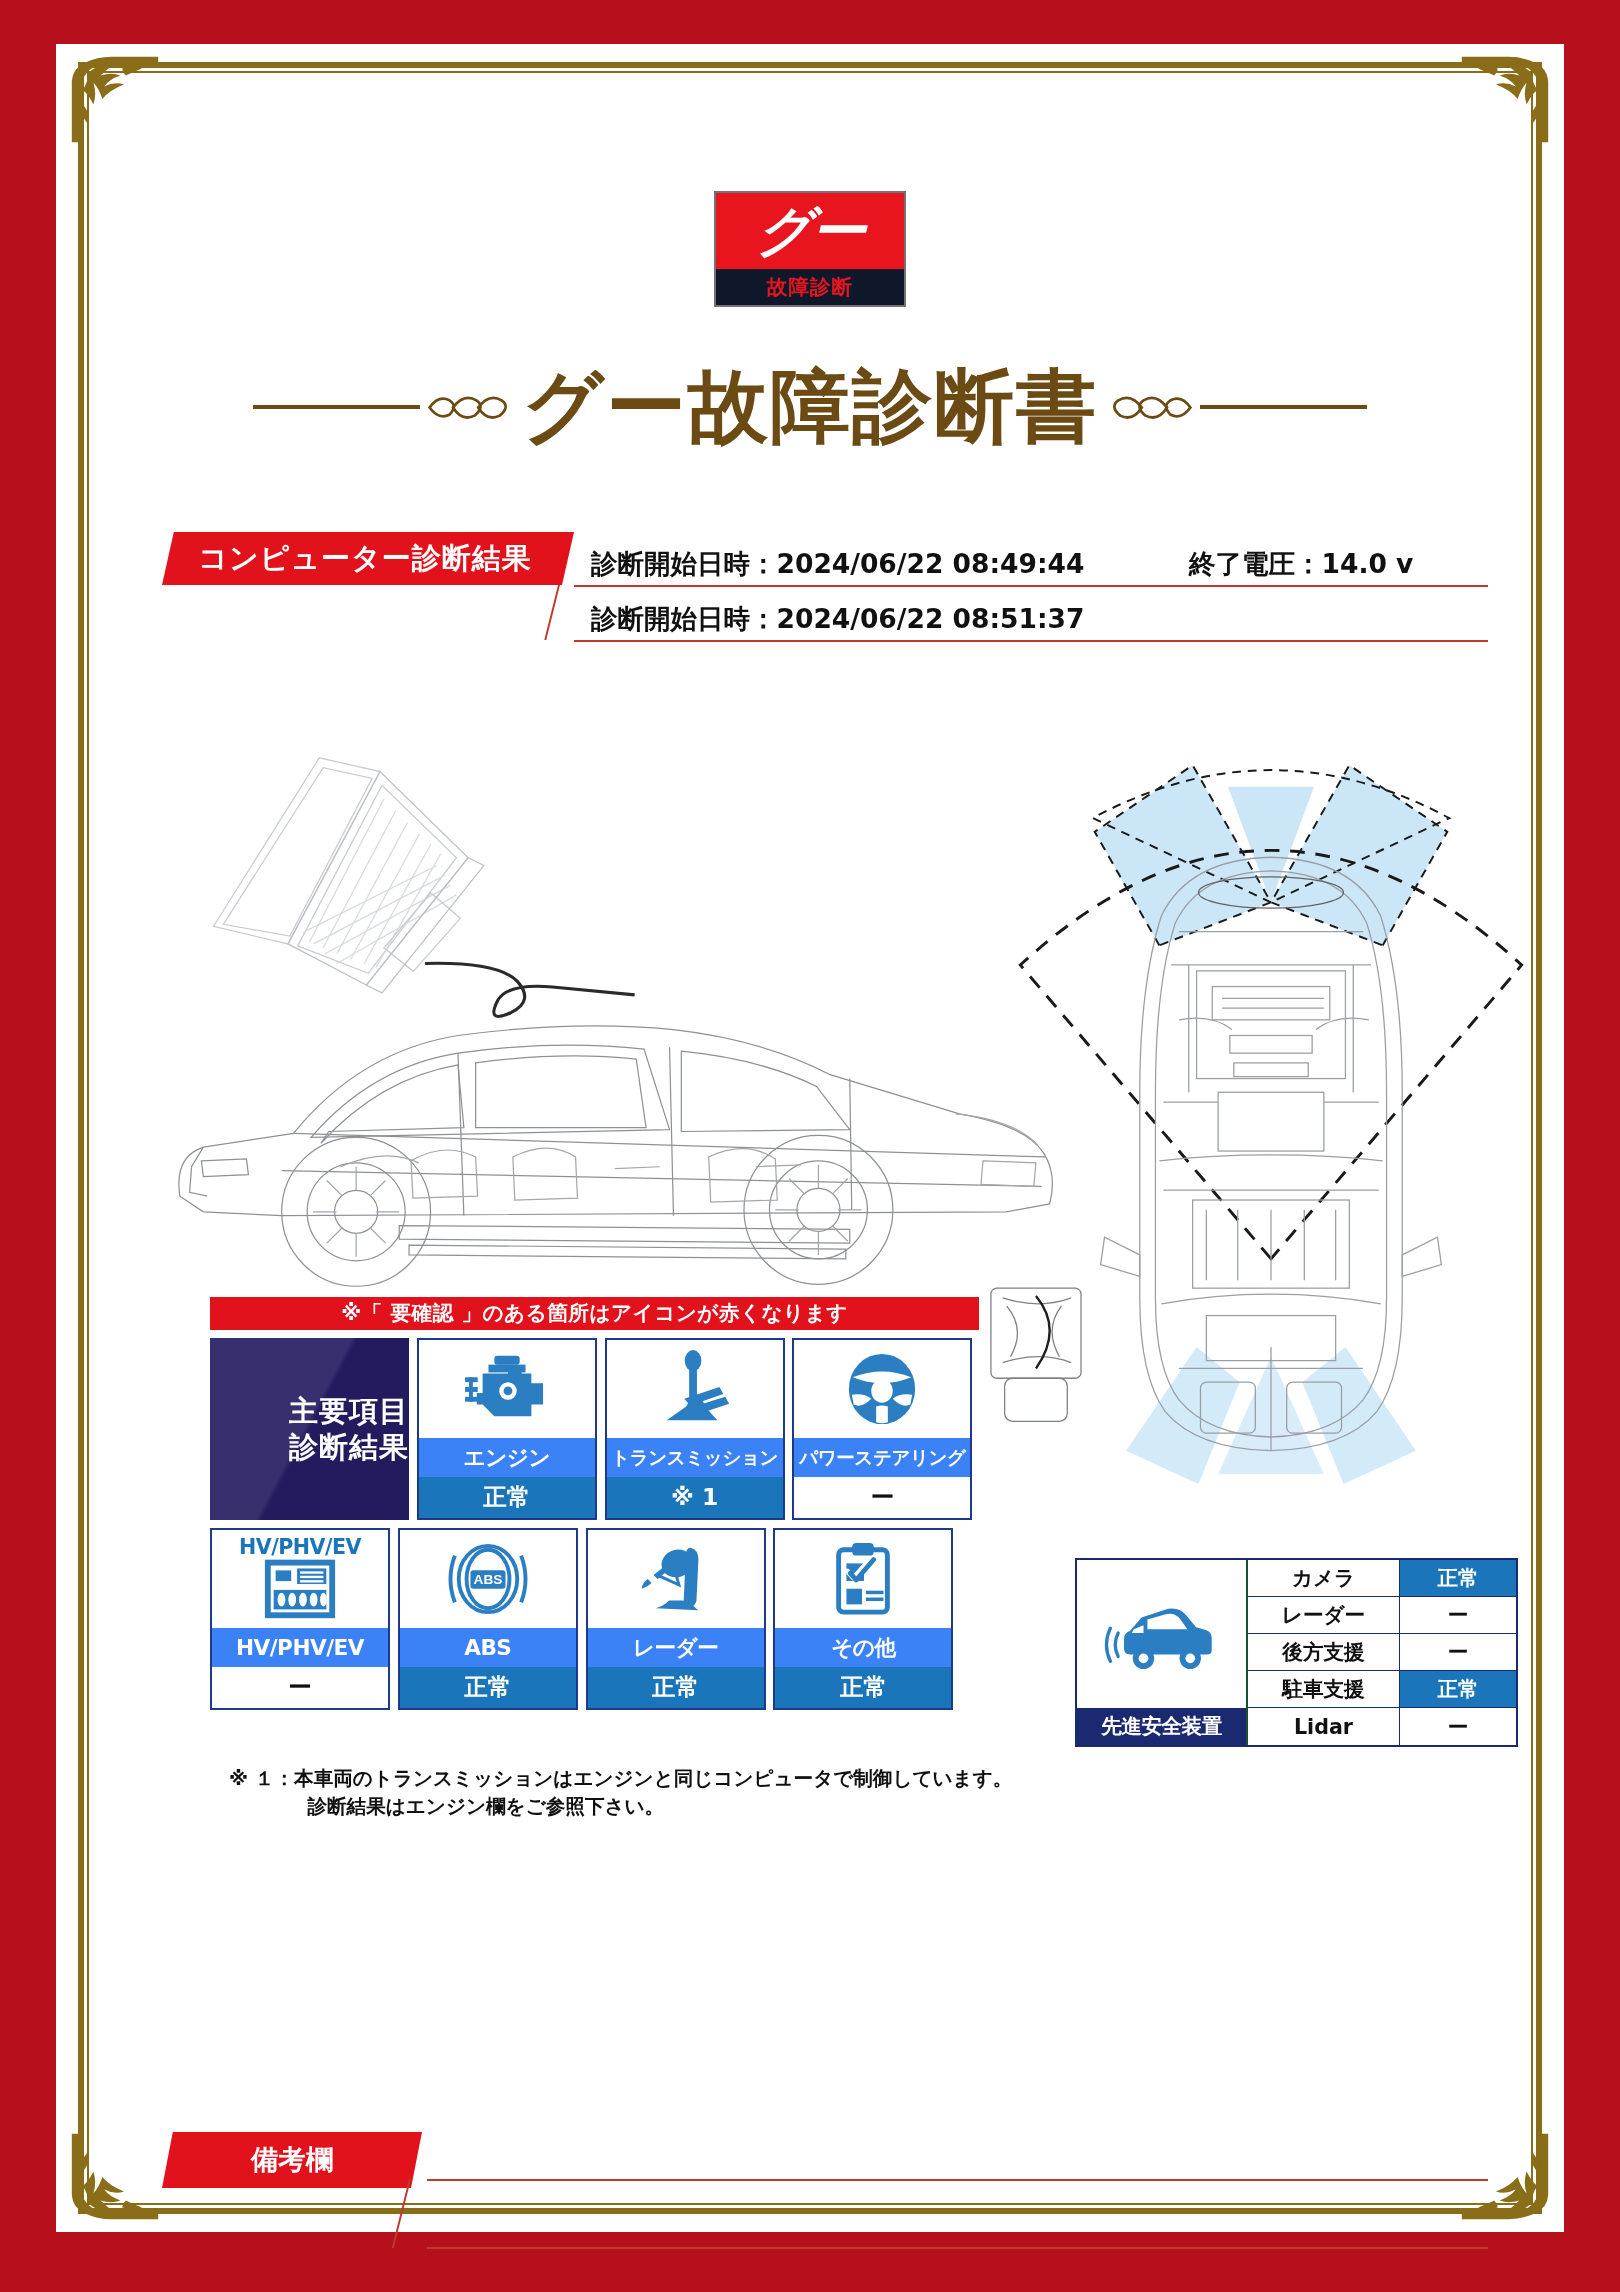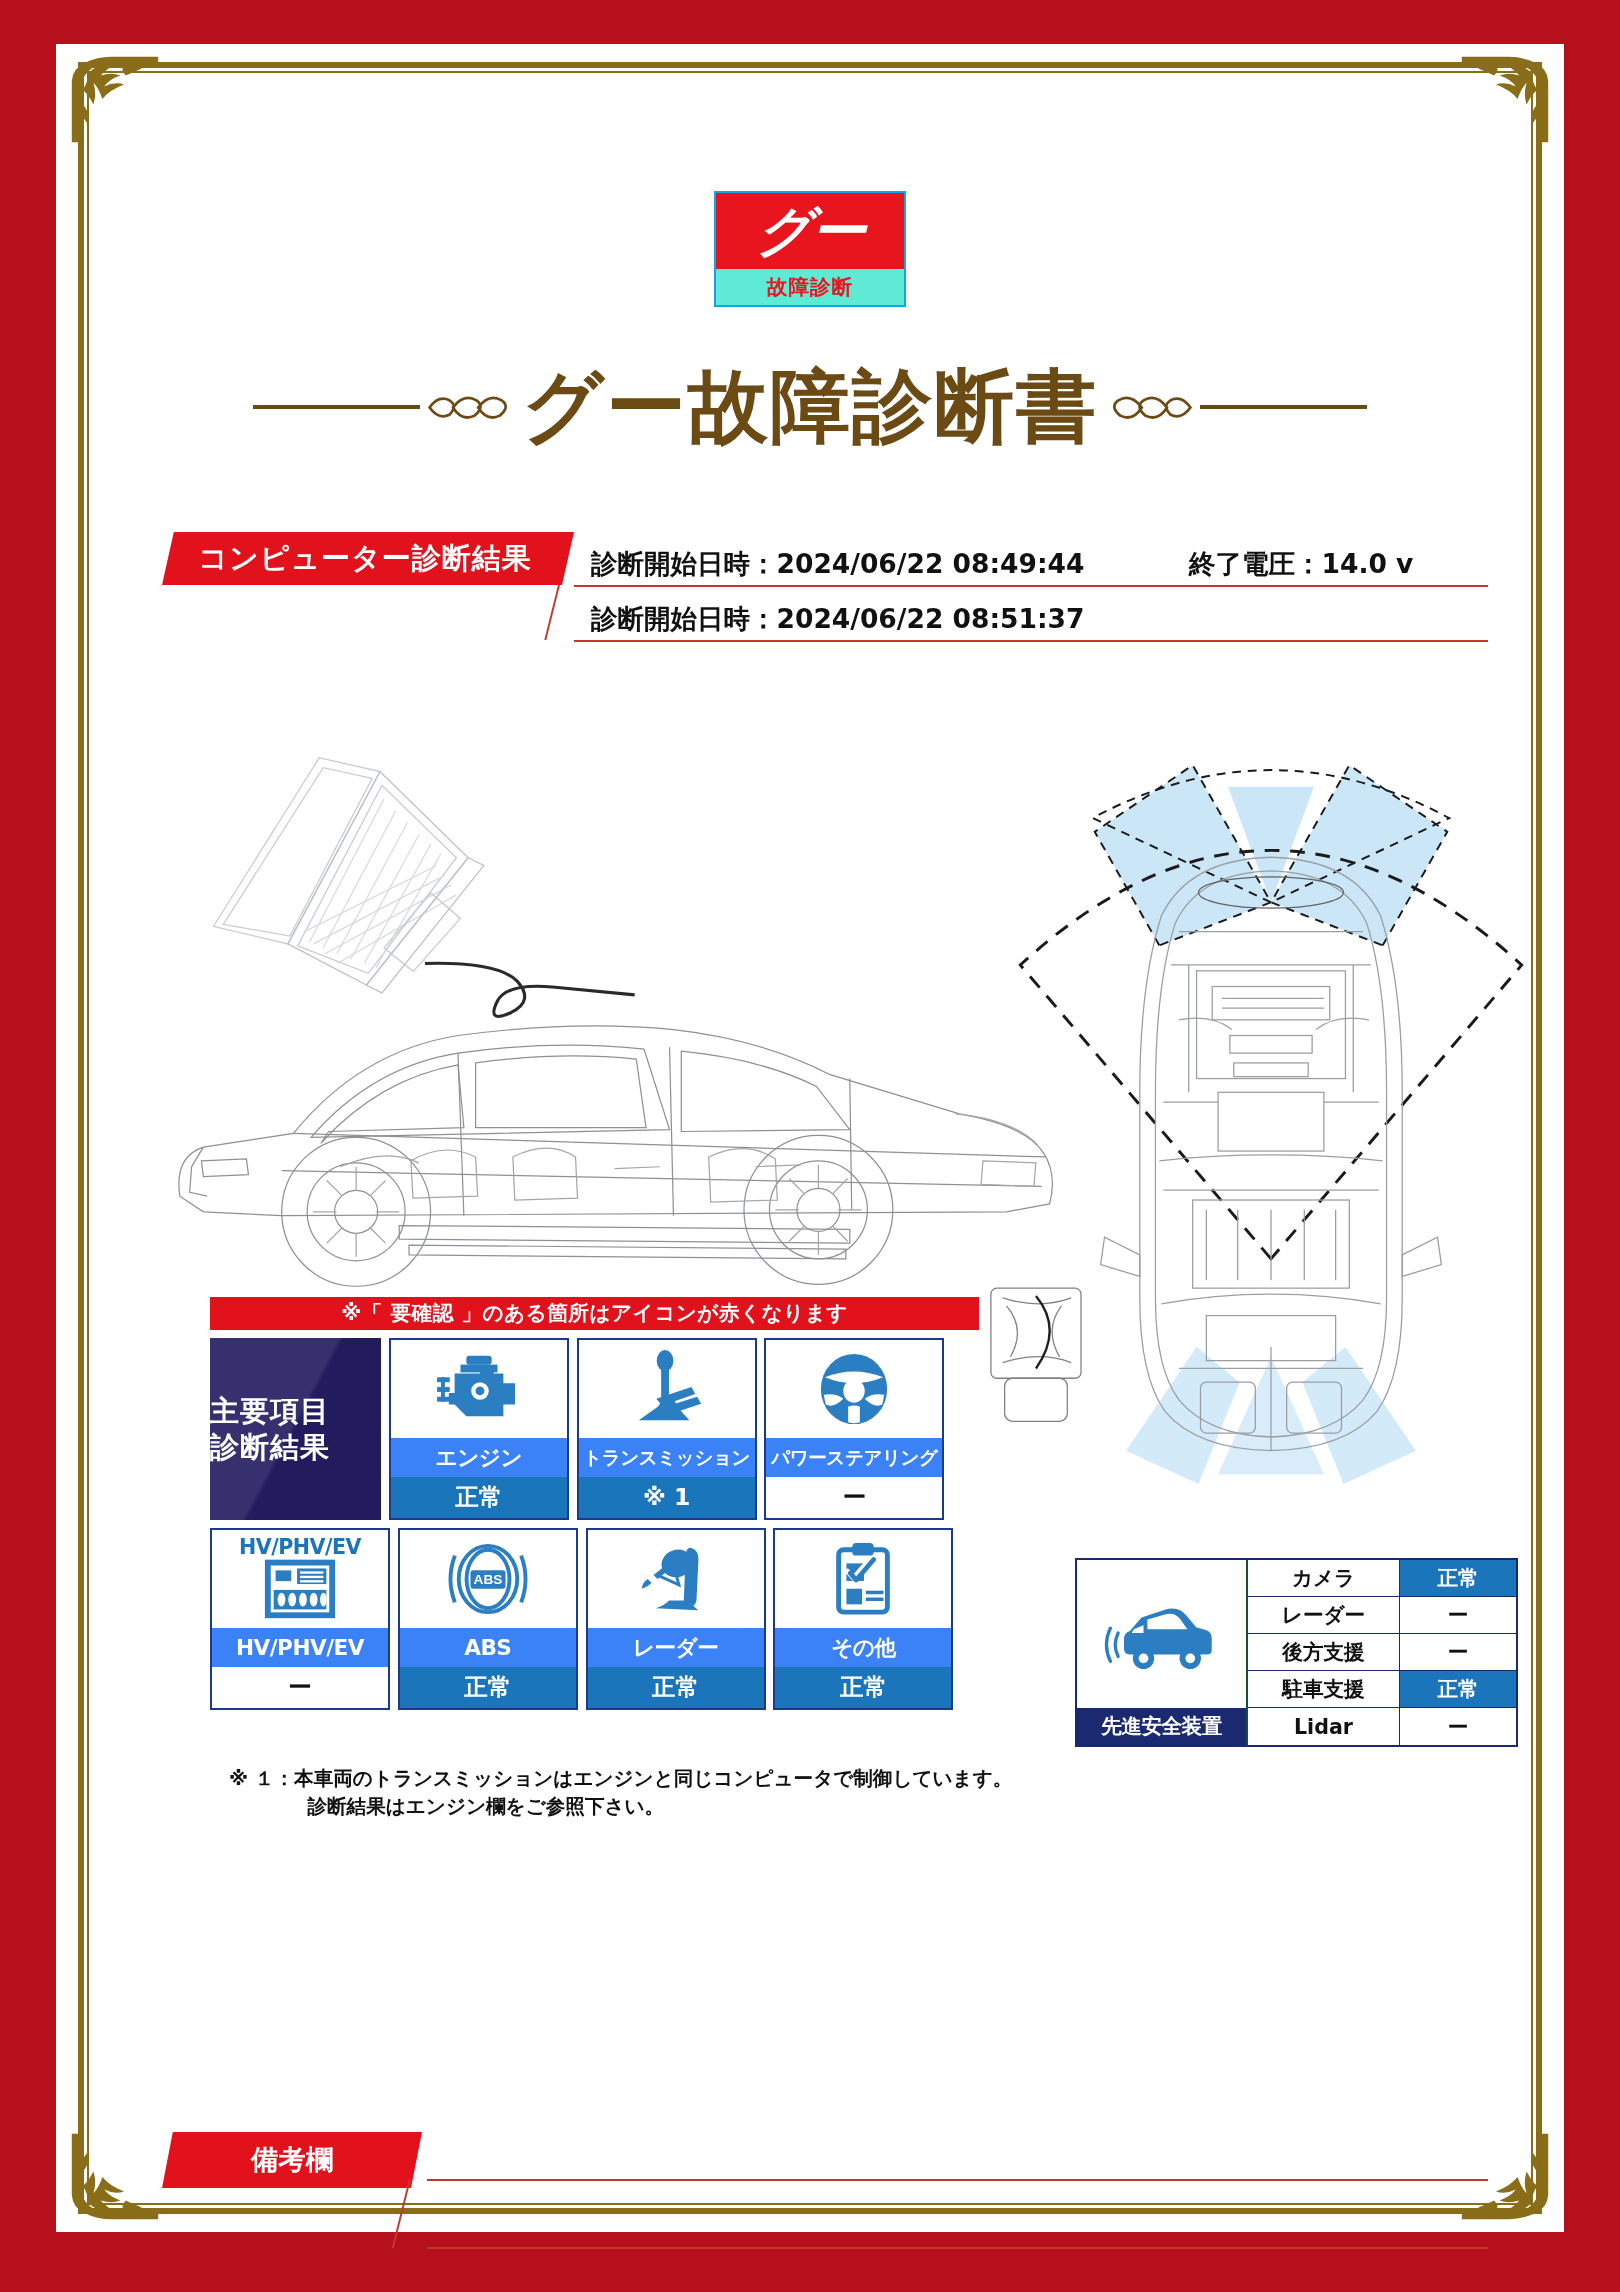--- a/index.html
+++ b/index.html
@@ -51,22 +51,22 @@
   .corner-br { right: 13.7px; bottom: 9.8px; transform: scale(-1,-1); }
 
   
   .logo-box {
     position: absolute;
     left: 50%;
     transform: translateX(-50%);
     top: 147px;
     width: 192px;
     height: 116px;
-    border: 2px solid #0ea5e9;
-    background: #5eead4;
+    border: 2px solid #737373;
+    background: #0f172a;
   }
   .logo-red {
     height: 76px;
     background: #e8151f;
     position: relative;
     overflow: hidden;
   }
   .logo-gu {
     position: absolute;
     left: 50%;
@@ -193,27 +193,27 @@
     height: 33px;
     line-height: 33px;
     letter-spacing: 0.5px;
   }
   .res-row {
     display: flex;
     gap: 7.8px;
     margin-top: 7.8px;
   }
   .res-label-panel {
-    width: 171px;
+    width: 199px;
     height: 182px;
     background: linear-gradient(118deg,#36306e 0%,#36306e 48%,#221c5e 50%,#221c5e 100%);
     color: #fff;
     display: flex;
     flex-direction: column;
-    align-items: flex-start;
+    align-items: flex-end;
     justify-content: center;
     font-size: 29px;
     font-weight: bold;
     line-height: 1.25;
     letter-spacing: 1px;
   }
   .res-card {
     width: 180px;
     height: 182px;
     border: 2px solid #1b3a8c;

